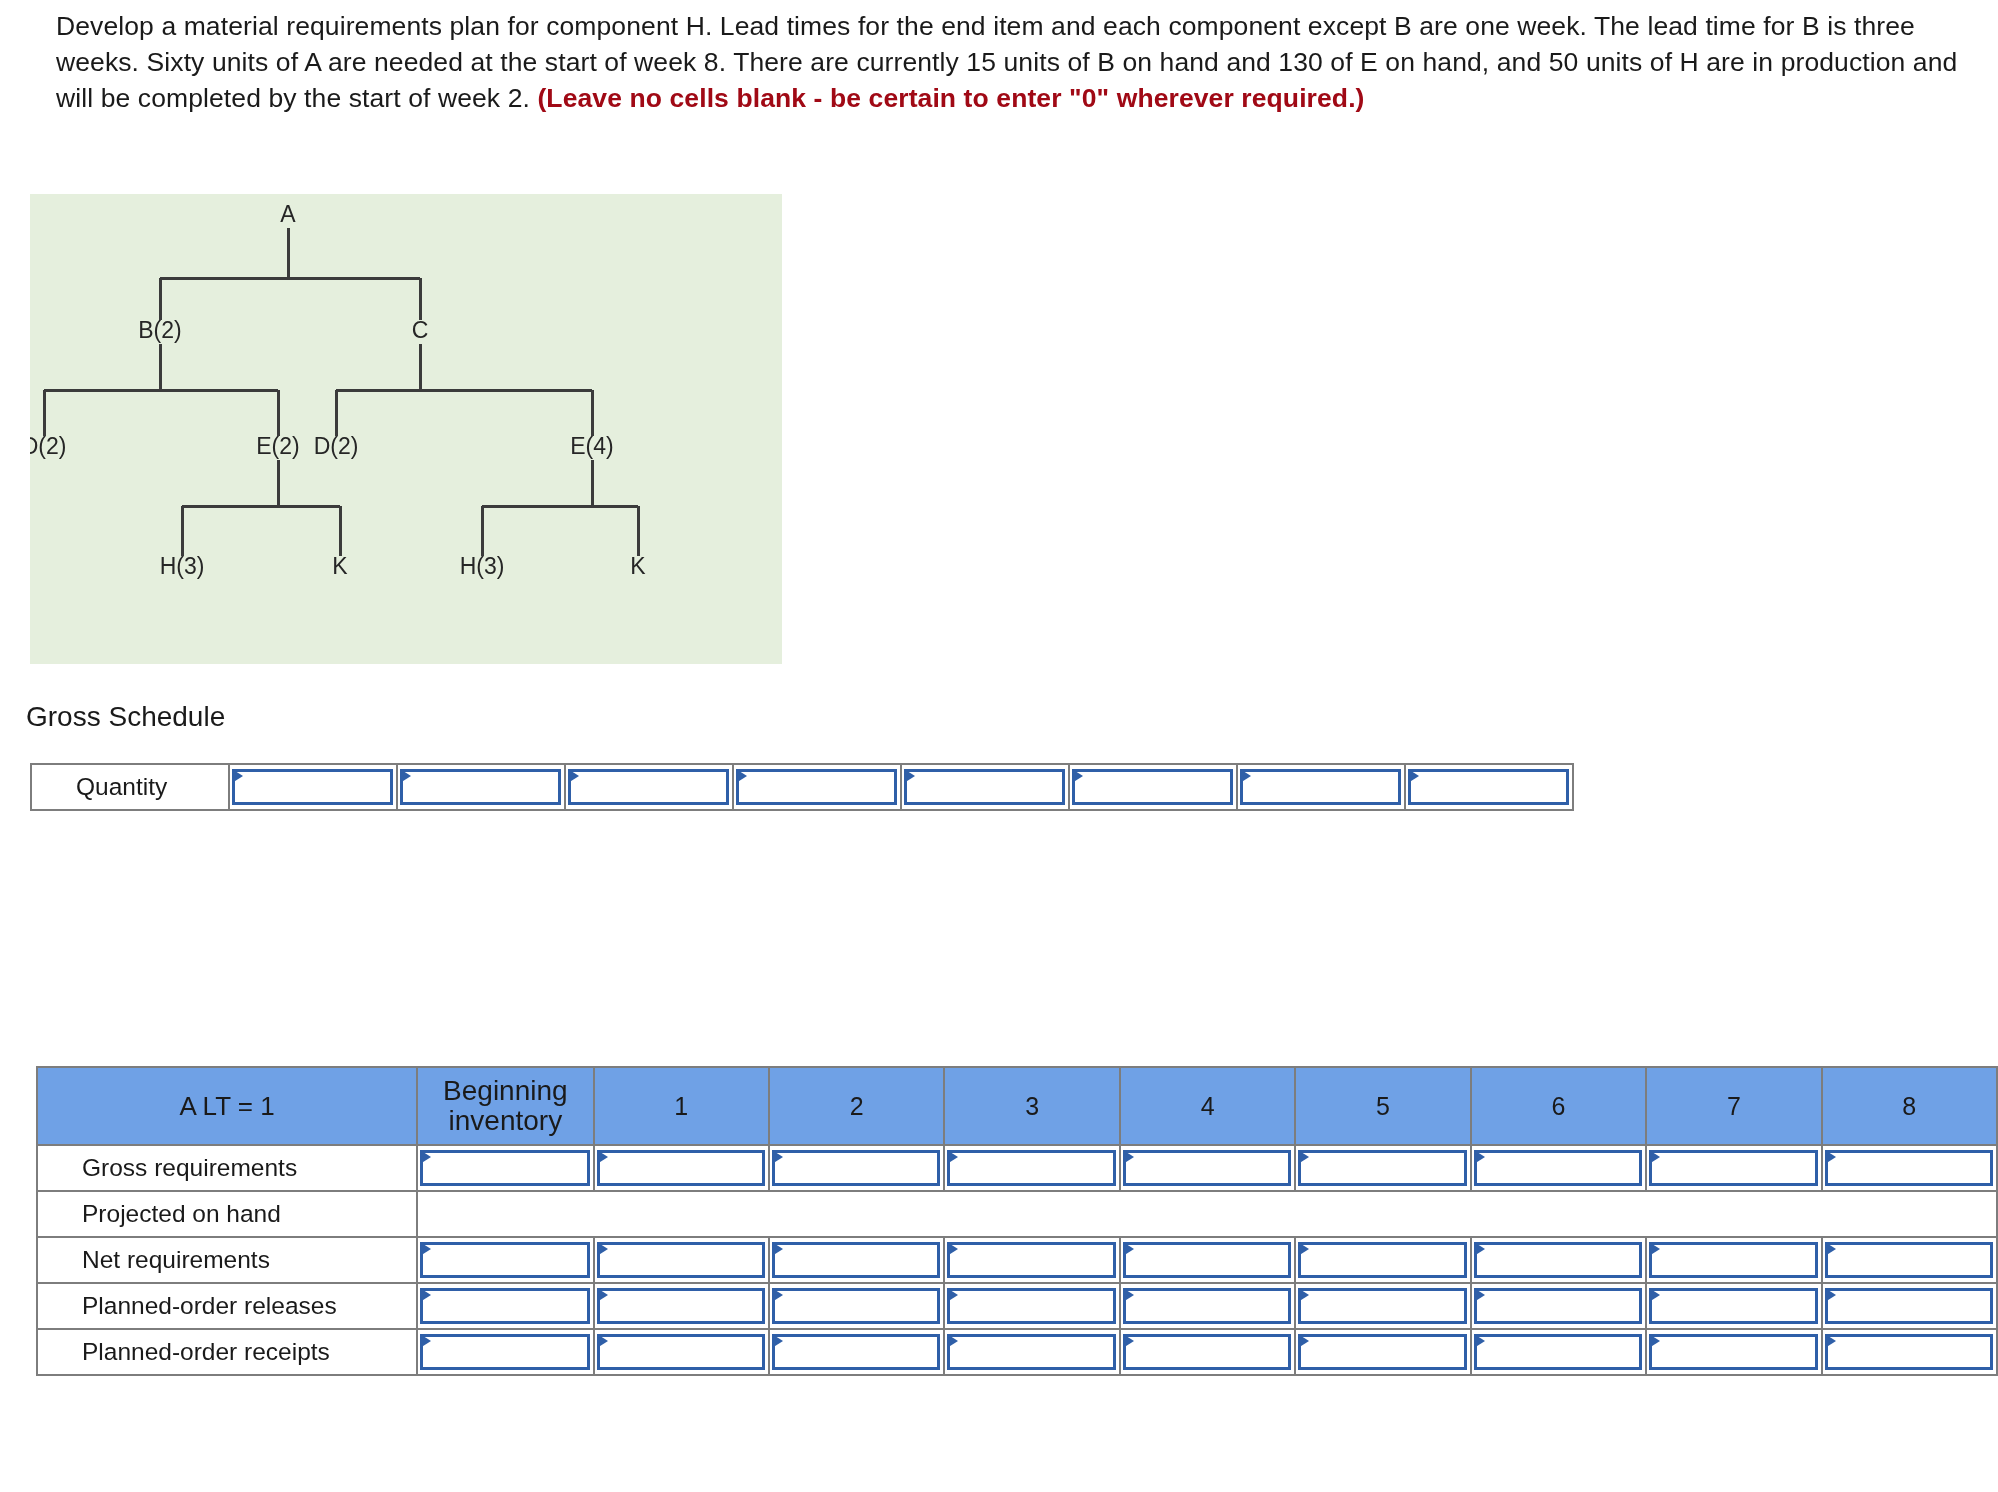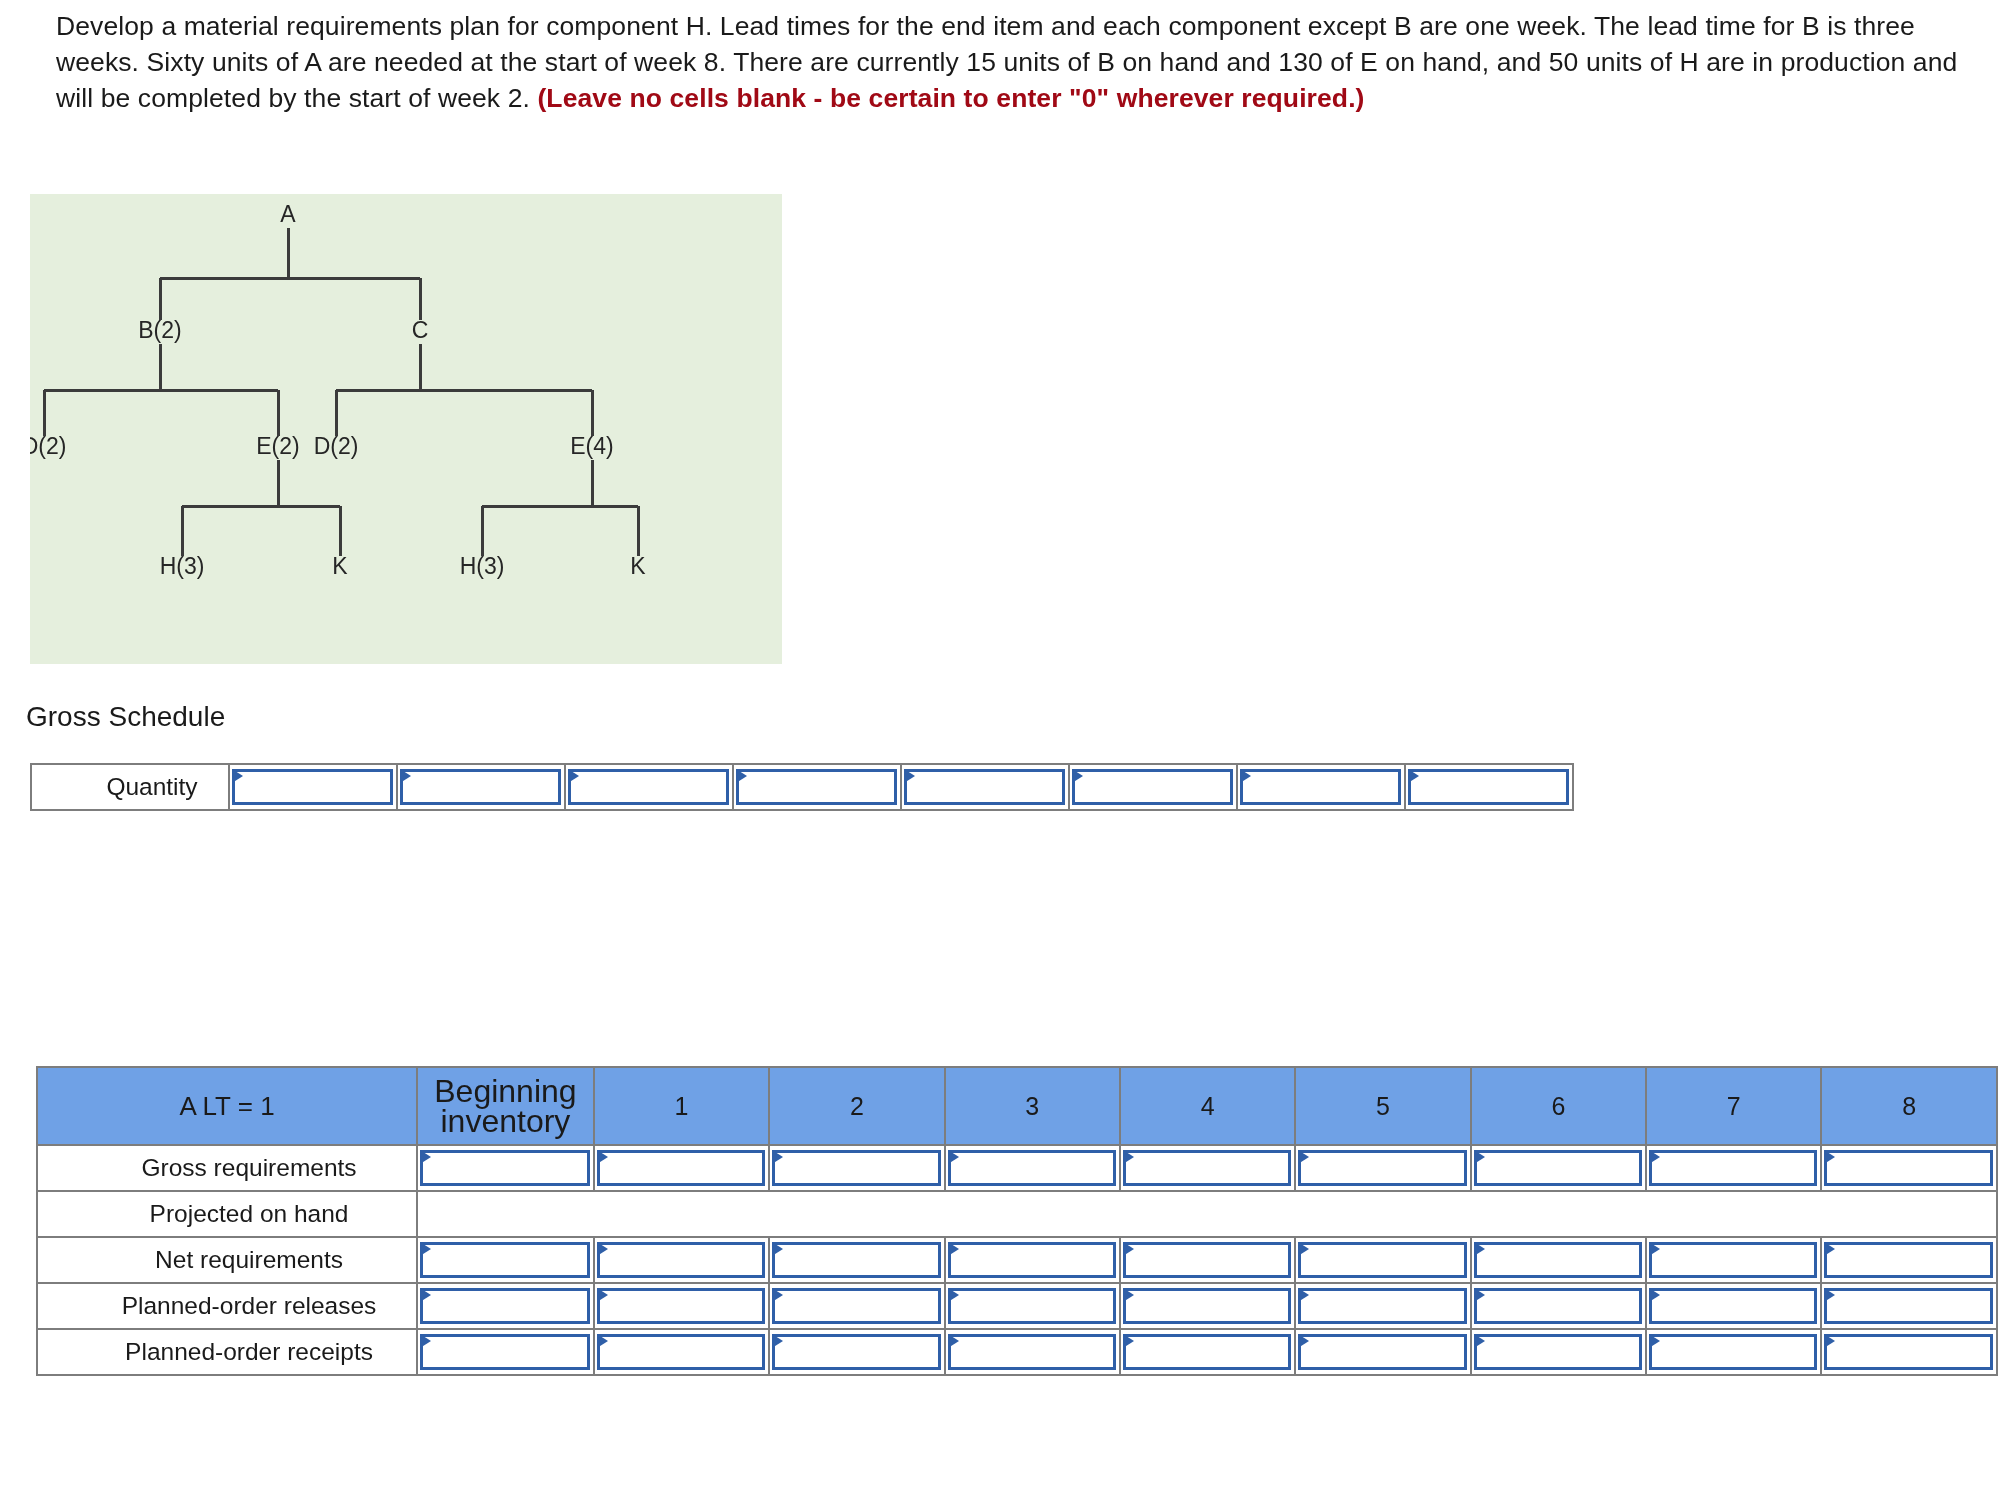--- a/index.html
+++ b/index.html
@@ -74,21 +74,21 @@
     text-align: center;
     vertical-align: middle;
     background: #ffffff;
   }
   .grid-table td.hdr {
     background: #6fa1e6;
     font-size: 25px;
     color: #1a1a1a;
   }
   .grid-table td.rowlabel {
-    text-align: center;
+    text-align: left;
     padding-left: 44px;
     font-size: 24.5px;
   }
 
   
   .cellbox {
     position: relative;
     display: block;
     margin: 2px 2px 2px 1px;
     height: 36px;
@@ -123,21 +123,21 @@
   #mrp-table {
     position: absolute;
     left: 36px;
     top: 1066px;
   }
   #mrp-table col.lbl  { width: 382px; }
   #mrp-table col.begin{ width: 177px; }
   #mrp-table col.wk   { width: 177px; }
   #mrp-table td { height: 46px; margin-top: 39px; }
   #mrp-table td.hdr-title { font-size: 26px; }
-  #mrp-table td.hdr-begin { font-size: 32px; line-height: 30px; }
+  #mrp-table td.hdr-begin { font-size: 28px; line-height: 30px; }
   #mrp-table tr.header-row td { height: 78px; }
   #mrp-table td.empty-span {
     border-left: 2px solid #7d7d7d;
     border-right: 2px solid #7d7d7d;
     border-top: none;
     border-bottom: none;
     background: #ffffff;
   }
 </style>
 </head>

